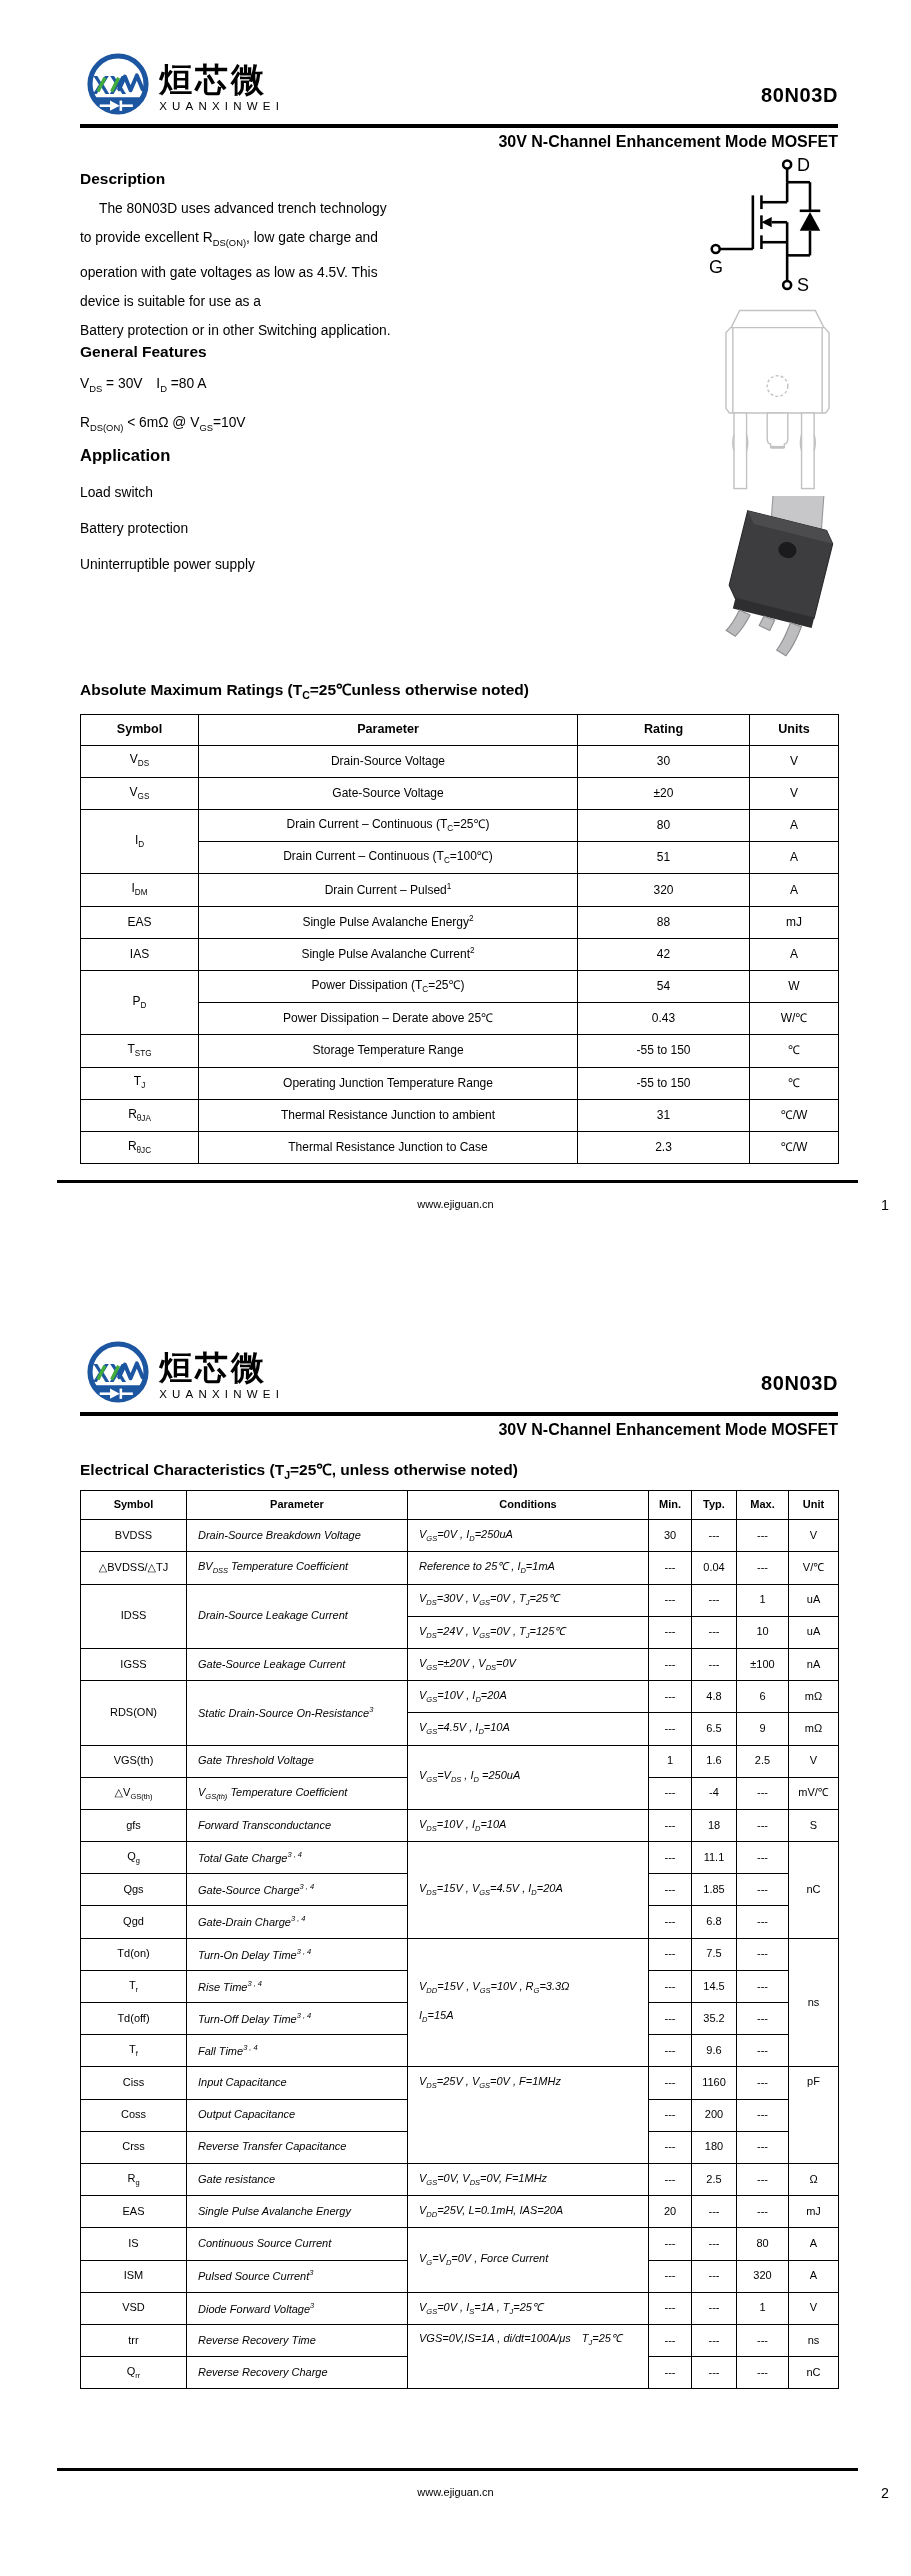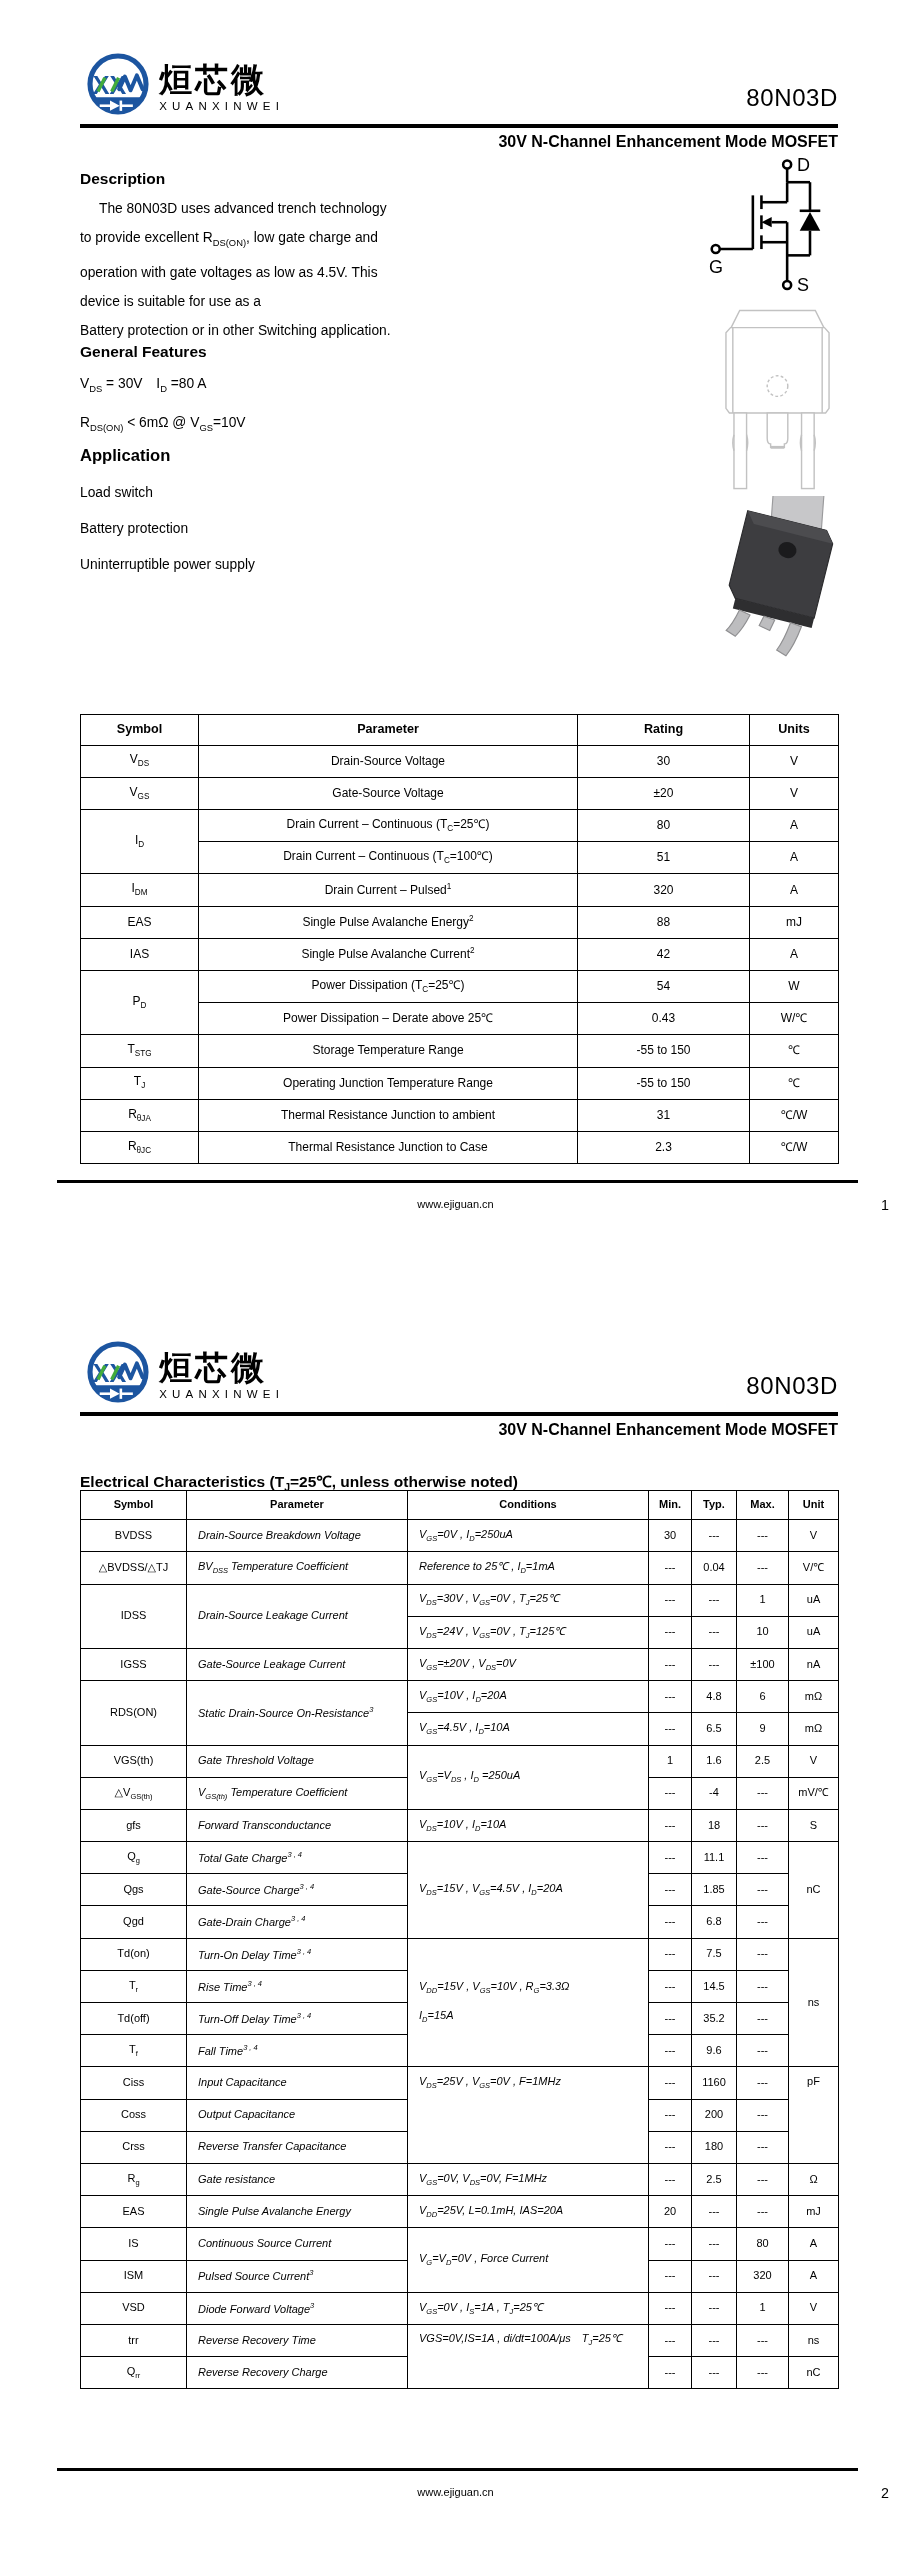--- a/index.html
+++ b/index.html
@@ -6,21 +6,21 @@
   body{width:911px;height:2576px;position:relative;font-family:"Liberation Sans",sans-serif;color:#000;}
   .page{position:absolute;left:0;width:911px;height:1288px;background:#fff;overflow:hidden;}
   #page-1{top:0;} #page-2{top:1288px;}
 
   
   .logo{position:absolute;left:86px;top:50px;display:flex;align-items:flex-start;}
   .logo svg{display:block;}
   .logo-text{margin-left:9.2px;margin-top:12.6px;}
   .logo-cn{font-size:33px;font-weight:bold;letter-spacing:2.9px;line-height:1.0;white-space:nowrap;}
   .logo-en{font-size:11.5px;letter-spacing:5.2px;margin-top:4px;white-space:nowrap;}
-  .part-number{position:absolute;right:73px;top:84px;font-size:24px;font-weight:normal;letter-spacing:0.6px;}
+  .part-number{position:absolute;right:73px;top:84px;font-size:20px;font-weight:bold;letter-spacing:0.6px;}
   .header-rule{position:absolute;left:80px;right:73px;top:124px;height:4px;background:#000;}
   .subtitle{position:absolute;right:73px;top:133px;font-size:16px;font-weight:bold;}
 
   
   .h{position:absolute;left:80px;font-size:15.5px;font-weight:bold;}
   .txt-list{position:absolute;left:80px;width:425px;font-size:13.8px;}
   .desc-lines{top:194px;line-height:29px;}
   .desc-lines div:first-child{padding-left:19px;}
   .gf-lines{top:367px;line-height:33px;}
   .app-items{top:475px;line-height:36px;}
@@ -162,20 +162,21 @@
         <polygon points="28,42 170,42 186,62 44,62" fill="#4c4c4f"></polygon>
         <ellipse cx="112" cy="92" rx="16" ry="14" fill="#1b1b1d"></ellipse>
         <polygon points="44,196 186,196 186,214 44,214" fill="#2e2e30"></polygon>
         <path d="M 56 214 q -6 28 -14 40 l 18 6 q 10 -16 16 -42 Z" fill="#bdbdbf" stroke="#8f8f91" stroke-width="2"></path>
         <path d="M 100 214 l -4 18 l 20 4 l 4 -20 Z" fill="#bdbdbf" stroke="#8f8f91" stroke-width="2"></path>
         <path d="M 148 214 q -4 34 -12 52 l 18 6 q 10 -22 14 -56 Z" fill="#bdbdbf" stroke="#8f8f91" stroke-width="2"></path>
       </g>
     </svg>
   </div>
 
+  <div class="h" style="top:678px;">Absolute Maximum Ratings (T<sub>C</sub>=25℃unless otherwise noted)</div>
   <table class="abs-table">
       <colgroup>
         <col style="width: 118px;">
         <col style="width: 379px;">
         <col style="width: 172px;">
         <col style="width: 89px;">
       </colgroup>
       <thead>
         <tr>
           <th>Symbol</th>
@@ -289,21 +290,21 @@
     <div class="logo-text">
       <div class="logo-cn">烜芯微</div>
       <div class="logo-en">XUANXINWEI</div>
     </div>
   </div>
 
   <div class="part-number">80N03D</div>
   <div class="header-rule"></div>
   <div class="subtitle">30V N-Channel Enhancement Mode MOSFET</div>
 
-  <div class="h" style="top:182px;">Electrical Characteristics (T<sub>J</sub>=25℃, unless otherwise noted)</div>
+  <div class="h" style="top:170px;">Electrical Characteristics (T<sub>J</sub>=25℃, unless otherwise noted)</div>
   <table class="elec-table">
       <colgroup>
         <col style="width: 106px;">
         <col style="width: 221px;">
         <col style="width: 241px;">
         <col style="width: 43px;">
         <col style="width: 45px;">
         <col style="width: 52px;">
         <col style="width: 50px;">
       </colgroup>

